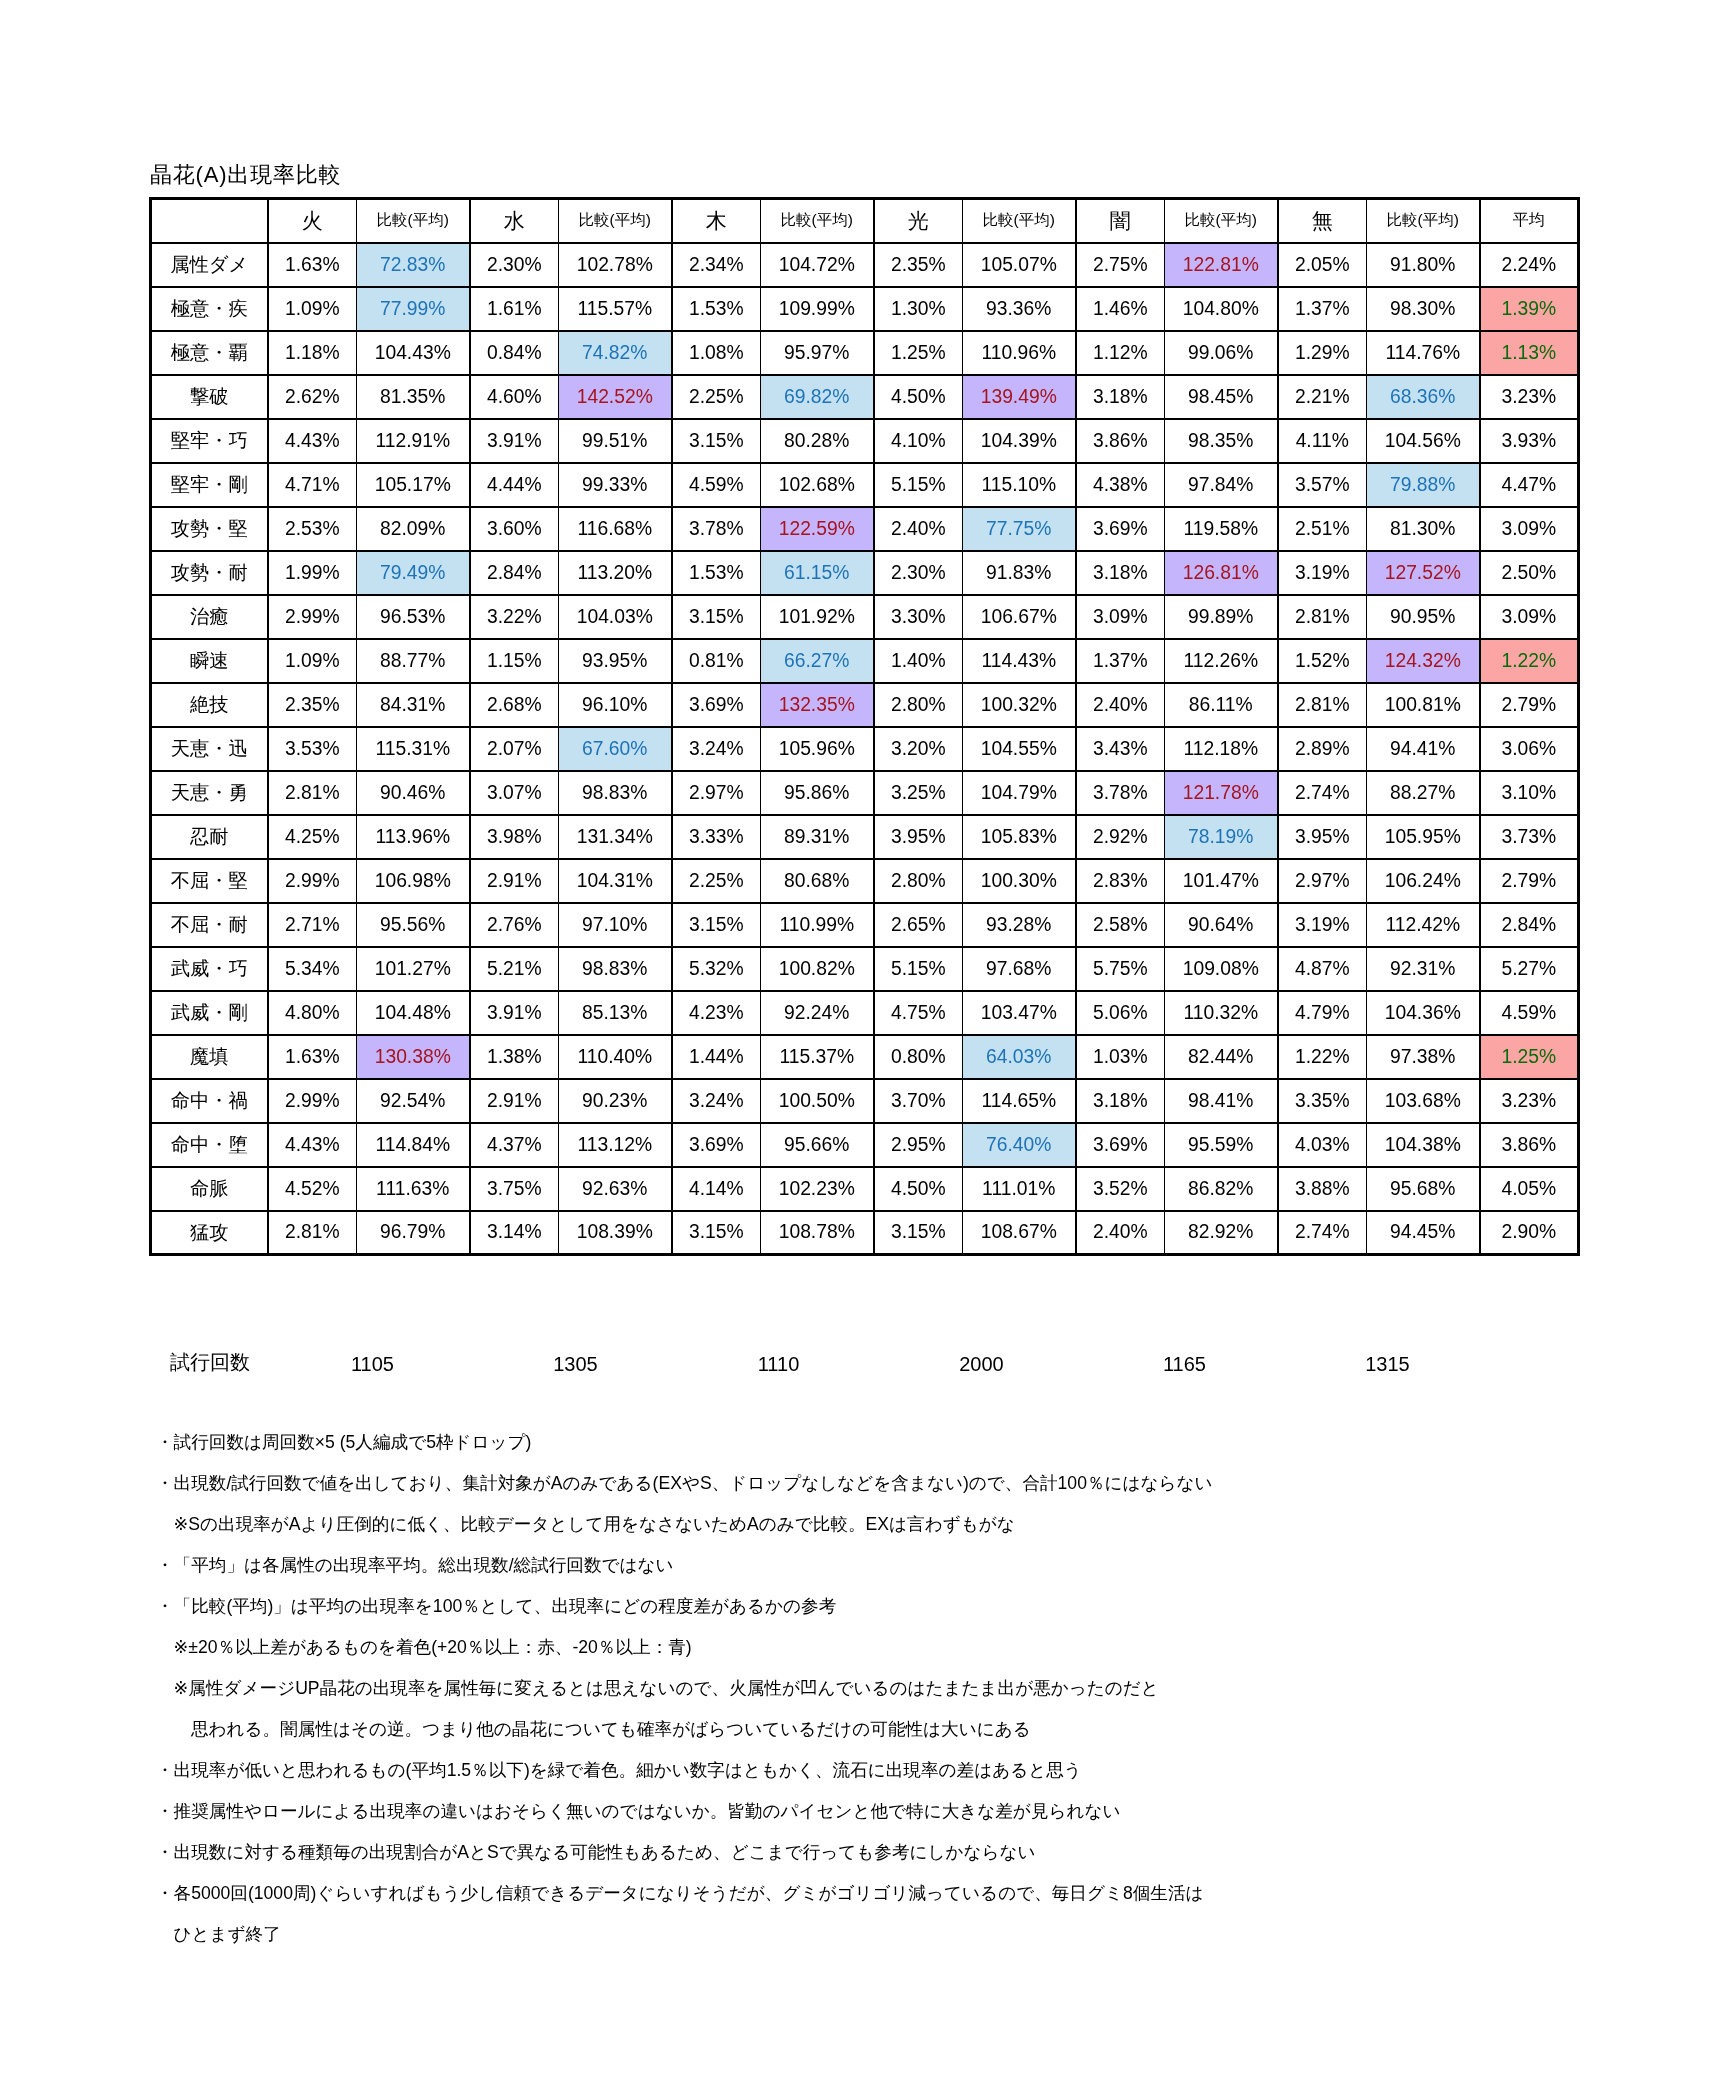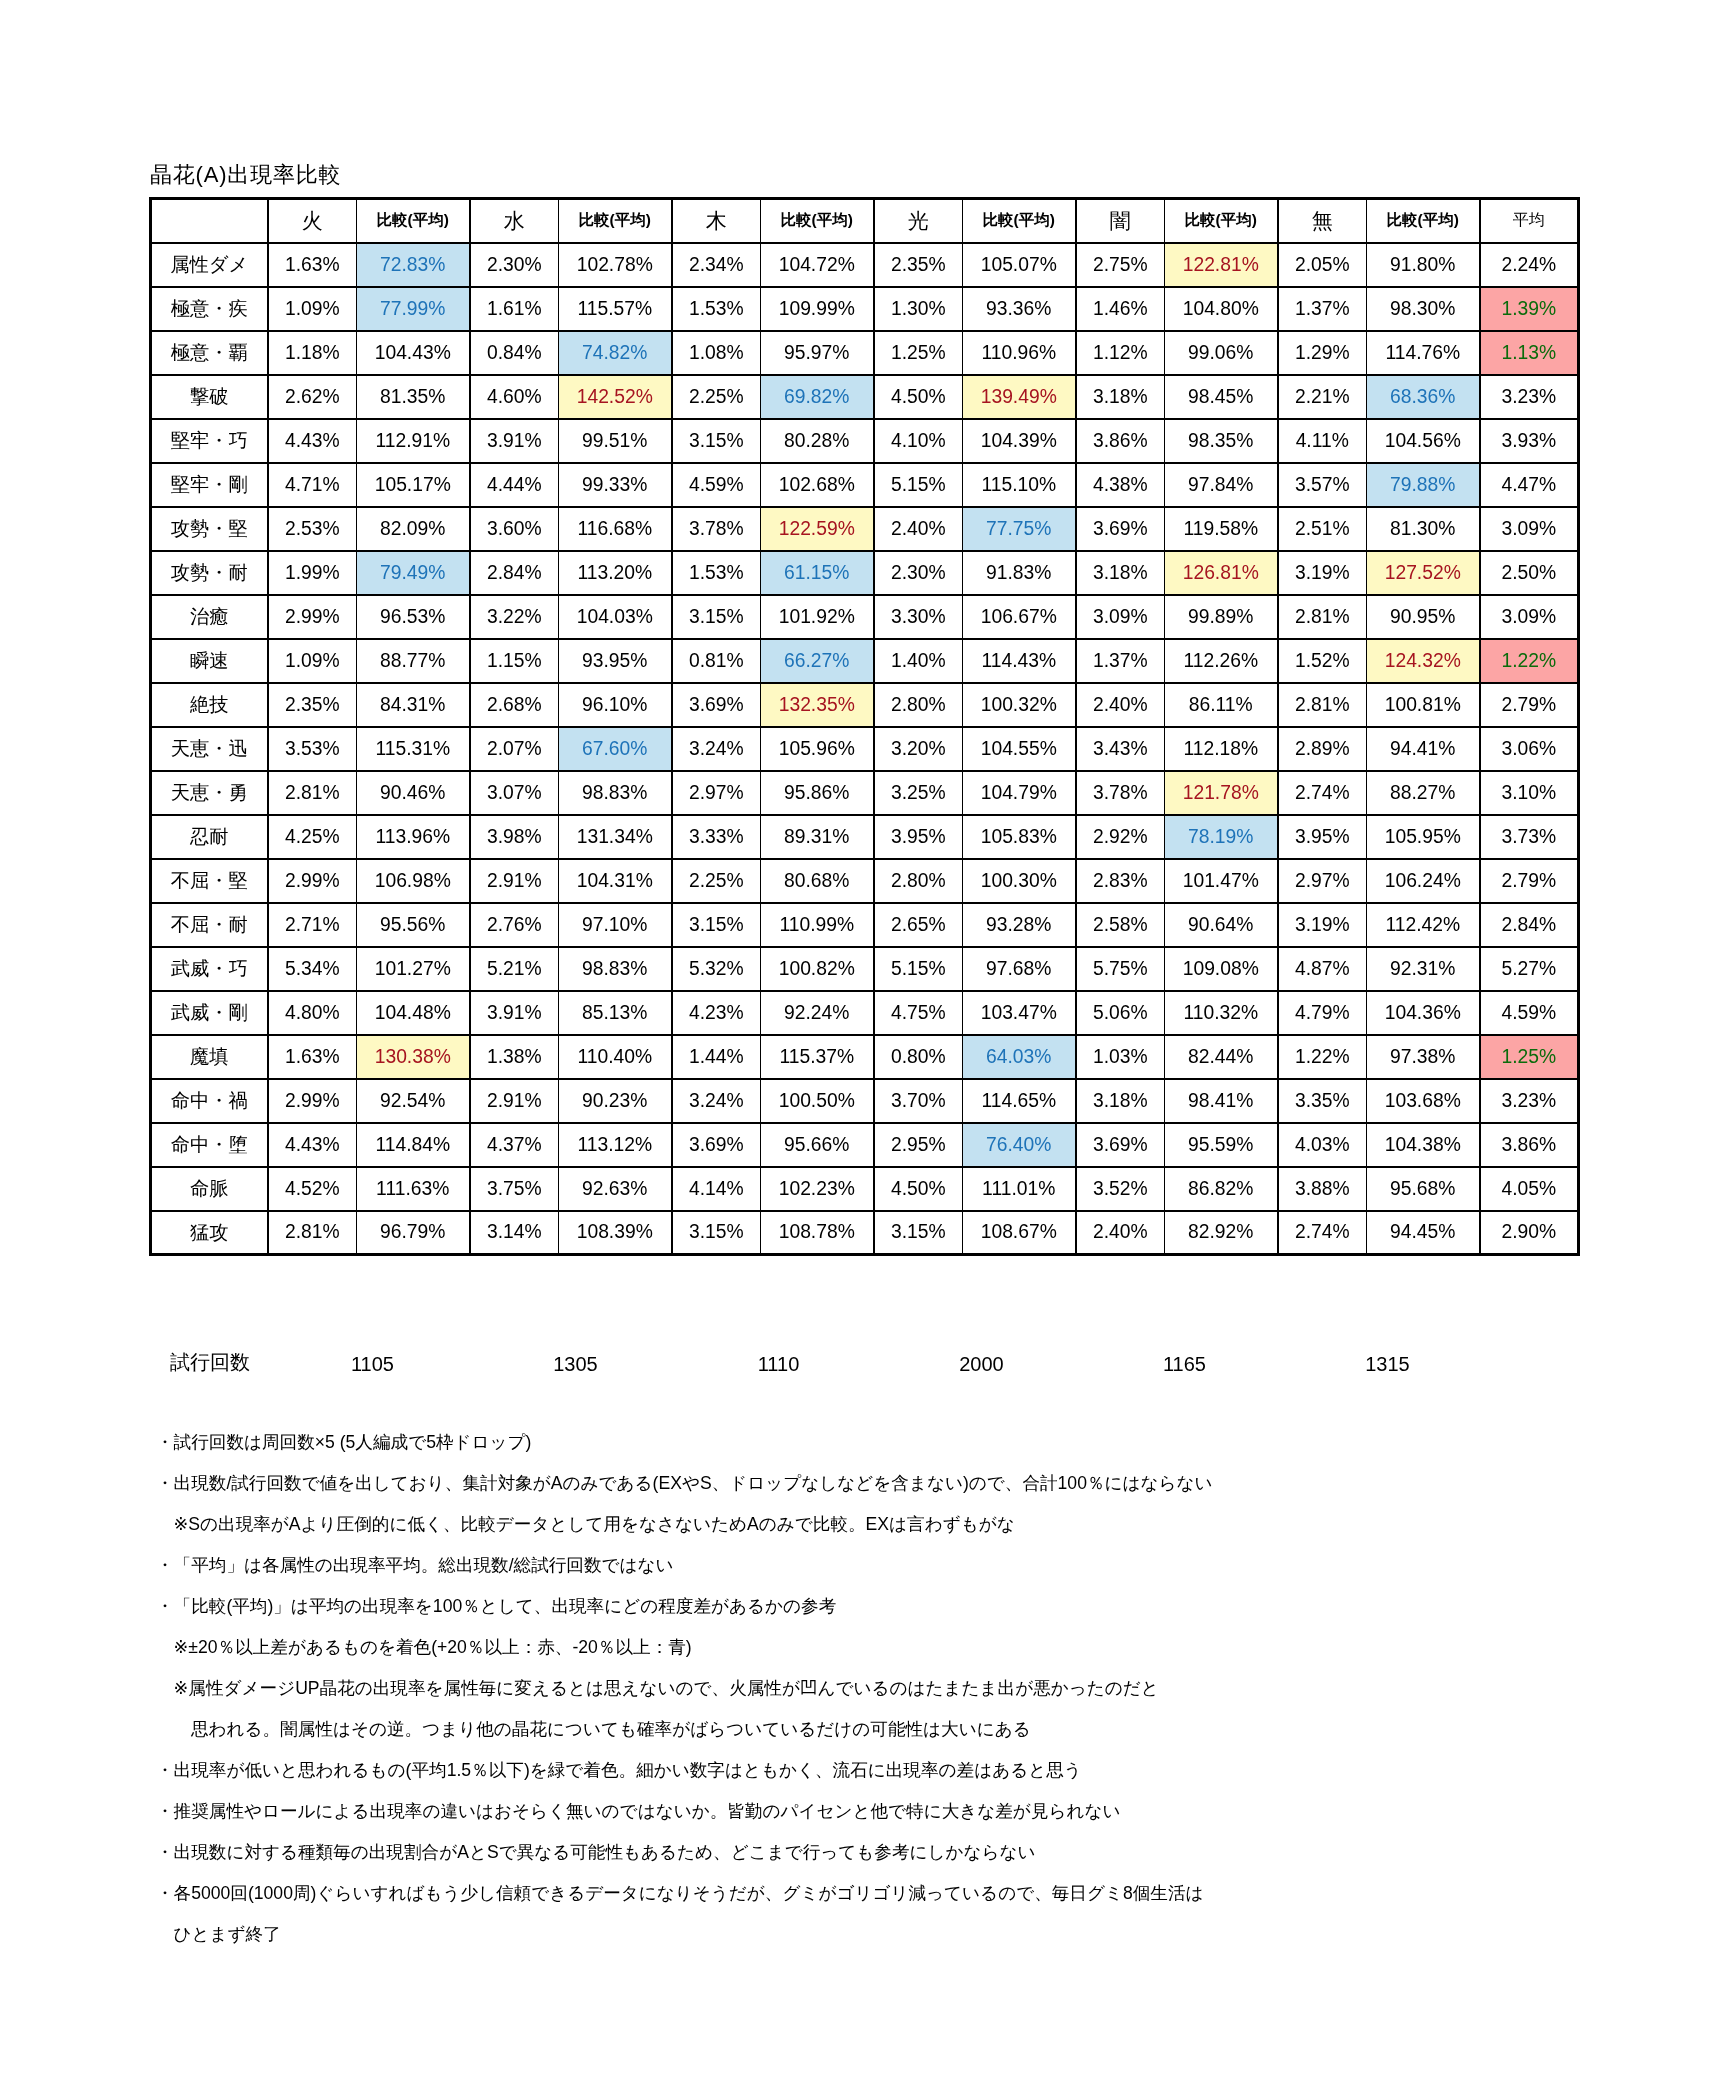--- a/index.html
+++ b/index.html
@@ -19,24 +19,24 @@
   }
   table.grid tr{height:44px;}
   thead tr{height:45px;}
   .thickL{border-left:2.1px solid #000 !important;}
   .thinL{border-left:0.8px solid #000 !important;}
   .lbl{font-size:19.3px;}
   .val{font-size:19.3px;}
   .cmp{font-size:19.3px;}
   .avg{font-size:19.3px;font-weight:normal;}
   th.el{font-size:21px;font-weight:normal;}
-  th.cmph{font-size:15.5px;font-weight:bold;}
+  th.cmph{font-size:15.5px;font-weight:normal;}
   th.avgh{font-size:16px;font-weight:normal;}
   td.blue{background:#c3e1f1;color:#1e73b8;margin-top:28px;}
-  td.red{background:#fef9c3;color:#a61420;}
+  td.red{background:#c4b5fd;color:#a61420;}
   td.green{background:#fca5a5;color:#0b6b0b;}
   .trials{
     position:absolute;left:149px;top:1349px;width:1443px;
     display:flex;align-items:flex-end;font-size:20px;
   }
   .trials .tlabel{width:122px;text-align:center;}
   .trials .tval{width:203px;text-align:center;}
   .notes{position:absolute;left:156px;top:1422px;font-size:17.6px;line-height:41px;}
   .note.ind0{padding-left:0;}
   .note.ind1{padding-left:17.6px;}

